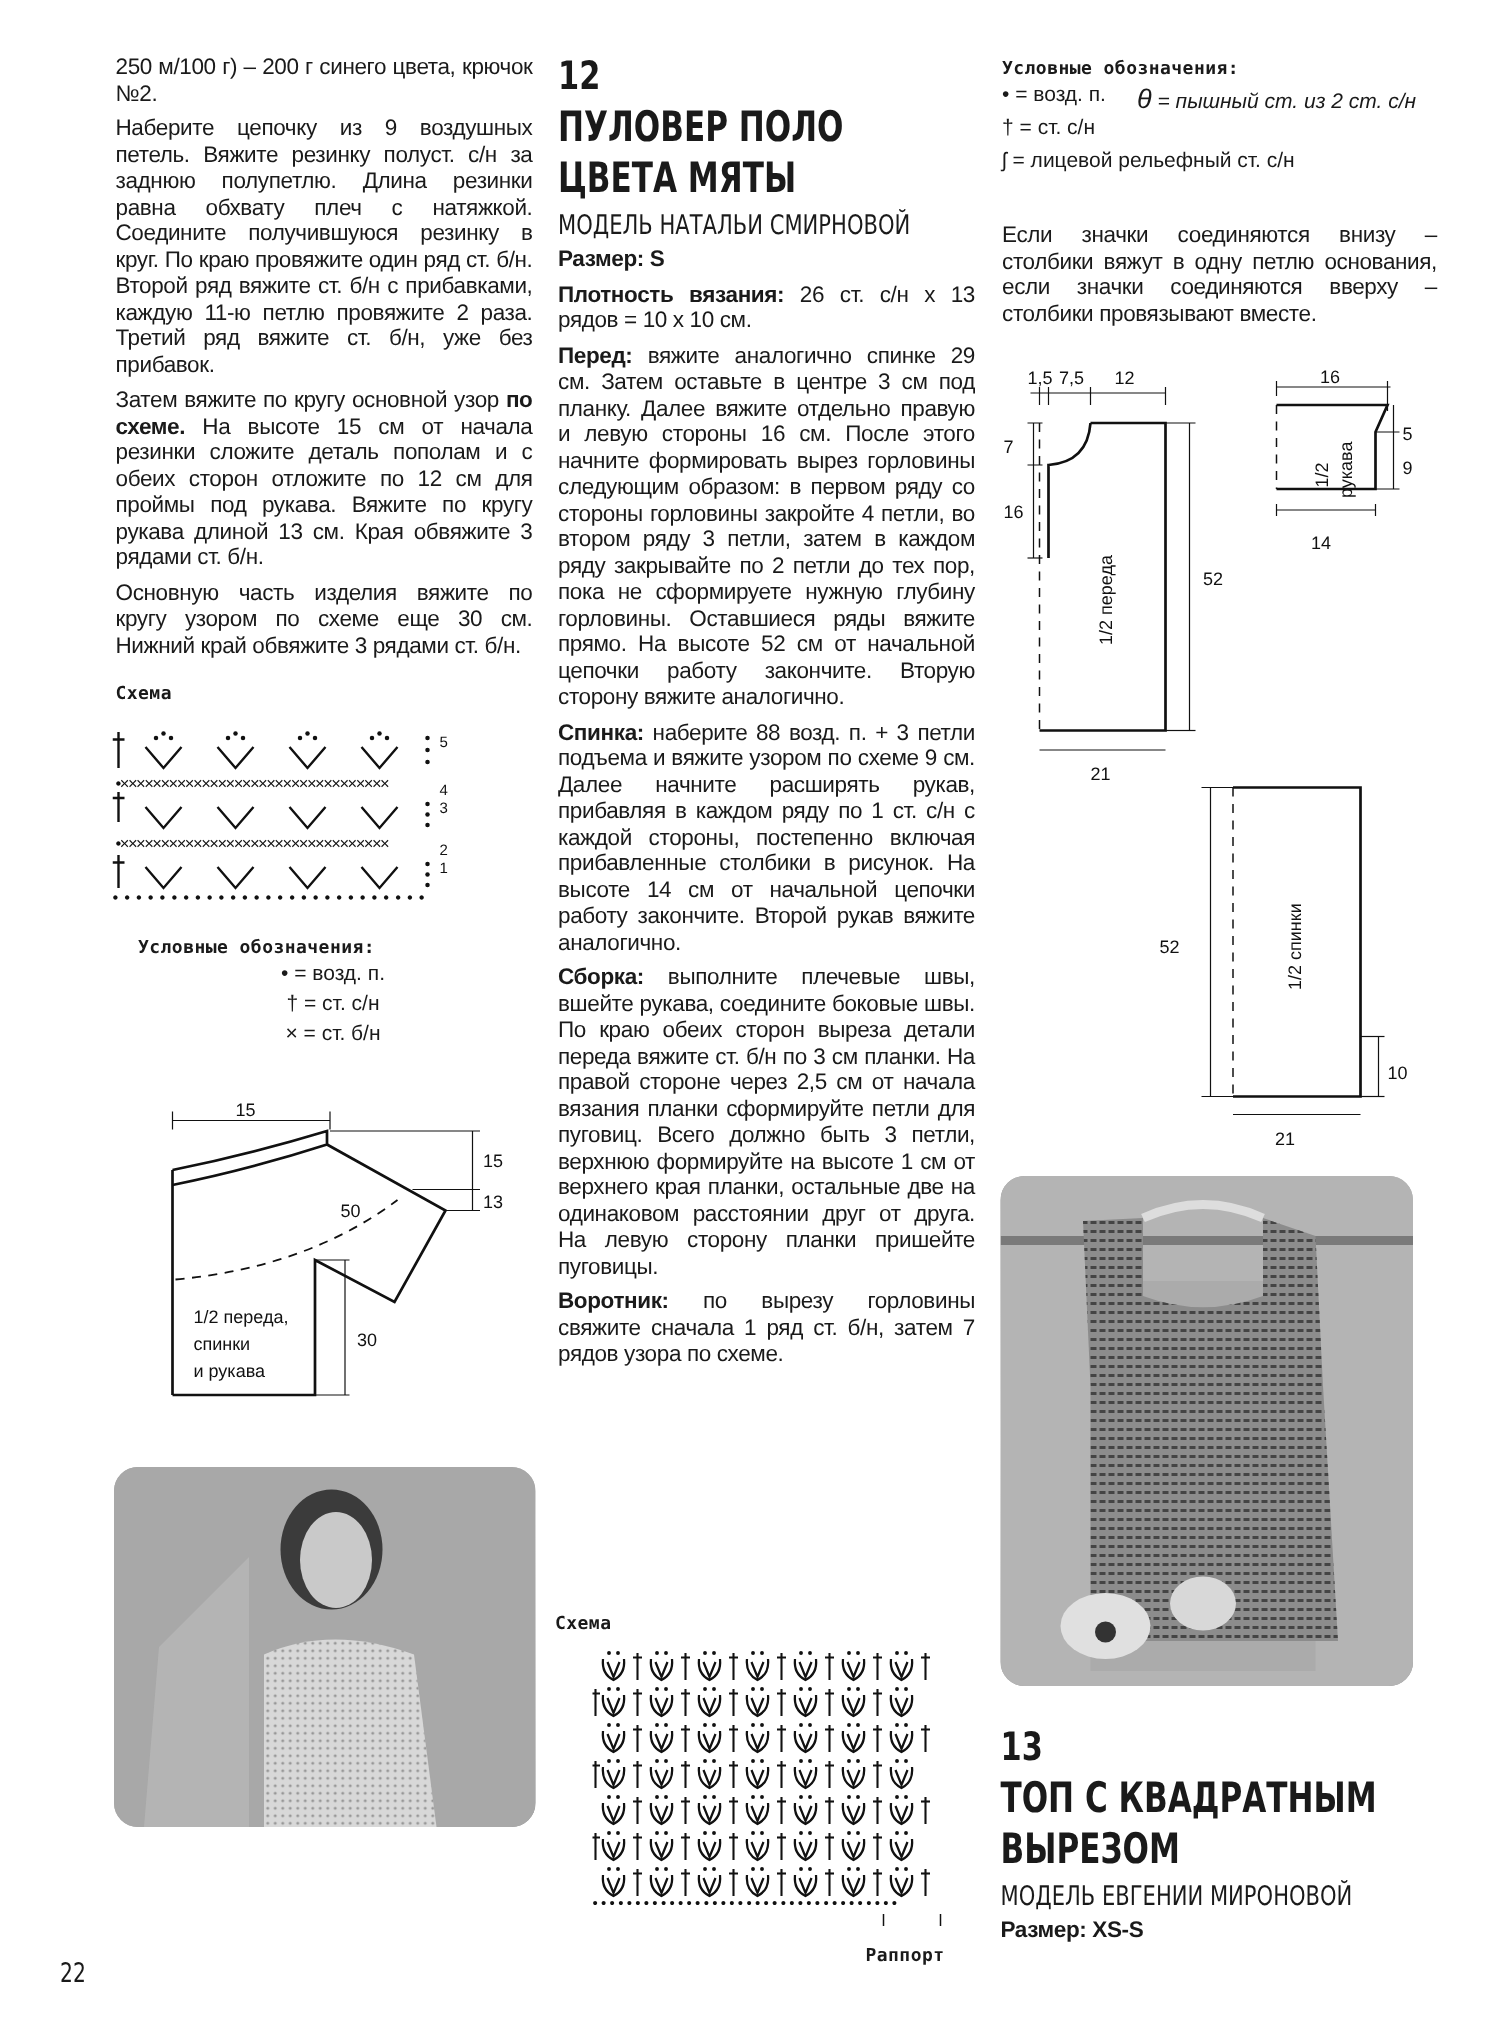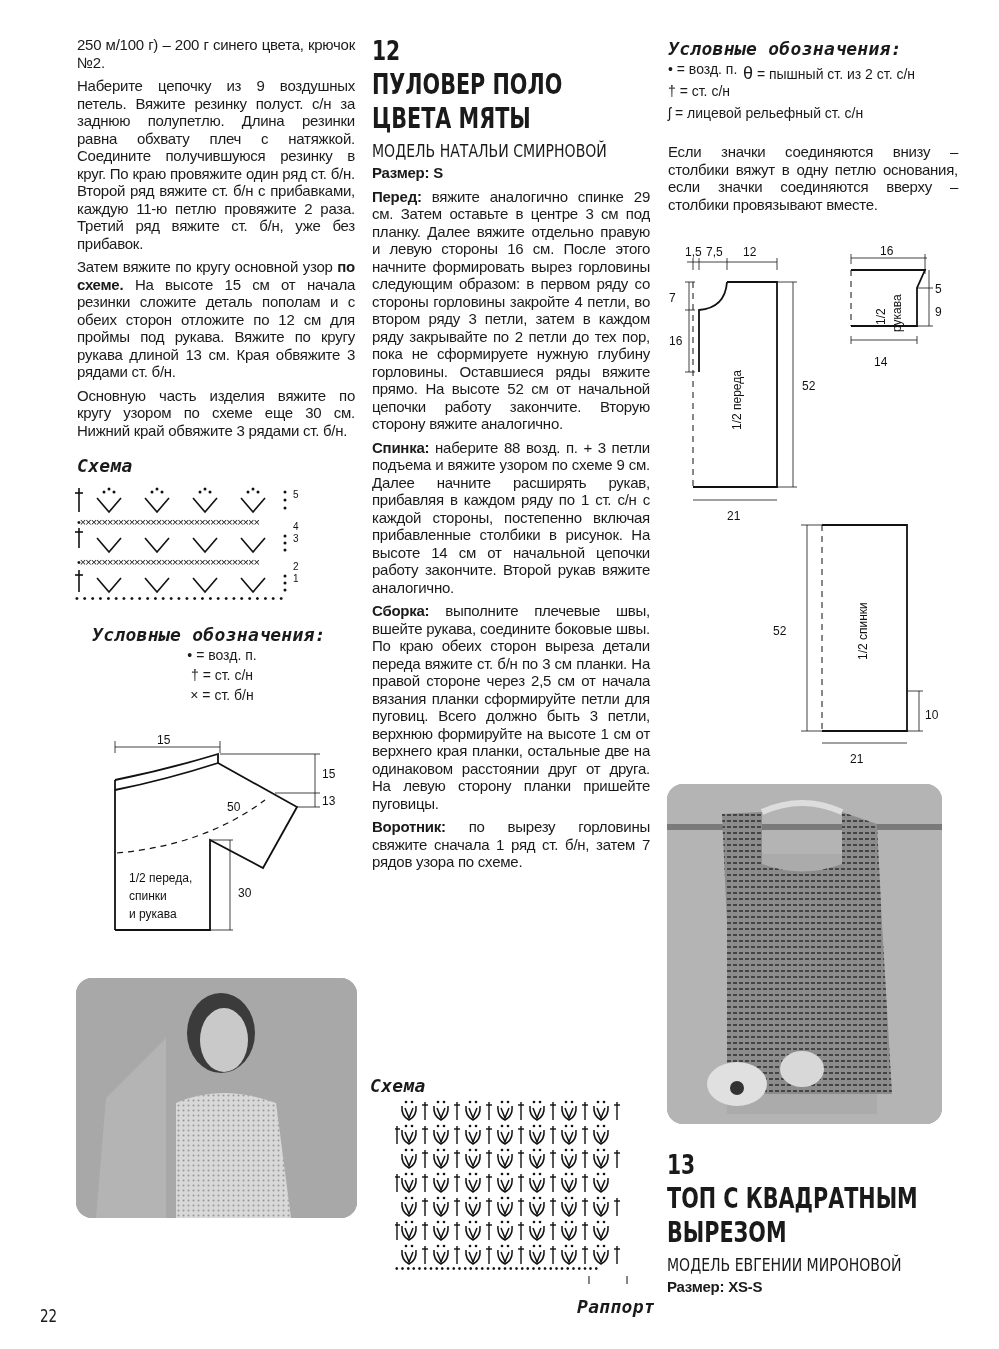--- a/index.html
+++ b/index.html
@@ -9,21 +9,21 @@
   }
   .col { position: absolute; }
   .p {
     font-family: "Liberation Sans Narrow", "Liberation Sans", sans-serif;
     font-size: 15px; line-height: 17.5px; margin: 0 0 6px 0;
     text-align: justify; letter-spacing: -0.25px;
   }
   .b { font-weight: bold; }
   .h-sm {
     font-family: "DejaVu Sans Mono", monospace; font-weight: bold;
-    font-size: 18px; letter-spacing: 0.3px; font-style: italic;
+    font-size: 12px; letter-spacing: 0.3px;
   }
   .legend-line { font-size: 14px; line-height: 20px; text-align: center; }
   .num {
     font-family: "DejaVu Sans", sans-serif; font-weight: bold;
     font-size: 26px; line-height: 30px; transform: scaleX(0.78); transform-origin: left;
   }
   .title {
     font-family: "DejaVu Sans", sans-serif; font-weight: bold;
     font-size: 28px; line-height: 34px; transform: scaleX(0.74); transform-origin: left;
     white-space: nowrap;
@@ -173,20 +173,21 @@
 </div>
 
 <div class="col" style="left:372px; top:36px; width:278px;">
   <div class="num">12</div>
   <div class="title" style="margin-top:2px;">
     <div>ПУЛОВЕР ПОЛО</div>
     <div>ЦВЕТА МЯТЫ</div>
   </div>
   <div class="author" style="margin-top:4px;">МОДЕЛЬ НАТАЛЬИ СМИРНОВОЙ</div>
   <p class="p" style="margin-top:2px;"><span class="b">Размер:</span> <span class="b">S</span></p>
+  <p class="p"><span class="b">Плотность вязания:</span><span> 26 ст. с/н х 13 рядов = 10 х 10 см.</span></p>
   <p class="p"><span class="b">Перед:</span><span> вяжите аналогично спинке 29 см. Затем оставьте в центре 3 см под планку. Далее вяжите отдельно правую и левую стороны 16 см. После этого начните формировать вырез горловины следующим образом: в первом ряду со стороны горловины закройте 4 петли, во втором ряду 3 петли, затем в каждом ряду закрывайте по 2 петли до тех пор, пока не сформируете нужную глубину горловины. Оставшиеся ряды вяжите прямо. На высоте 52 см от начальной цепочки работу закончите. Вторую сторону вяжите аналогично.</span></p>
   <p class="p"><span class="b">Спинка:</span><span> наберите 88 возд. п. + 3 петли подъема и вяжите узором по схеме 9 см. Далее начните расширять рукав, прибавляя в каждом ряду по 1 ст. с/н с каждой стороны, постепенно включая прибавленные столбики в рисунок. На высоте 14 см от начальной цепочки работу закончите. Второй рукав вяжите аналогично.</span></p>
   <p class="p"><span class="b">Сборка:</span><span> выполните плечевые швы, вшейте рукава, соедините боковые швы. По краю обеих сторон выреза детали переда вяжите ст. б/н по 3 см планки. На правой стороне через 2,5 см от начала вязания планки сформируйте петли для пуговиц. Всего должно быть 3 петли, верхнюю формируйте на высоте 1 см от верхнего края планки, остальные две на одинаковом расстоянии друг от друга. На левую сторону планки пришейте пуговицы.</span></p>
   <p class="p"><span class="b">Воротник:</span><span> по вырезу горловины свяжите сначала 1 ряд ст. б/н, затем 7 рядов узора по схеме.</span></p>
 </div>
 
 <div class="col h-sm" style="left:370px; top:1075px;">Схема</div>
 
 <svg style="position:absolute; left:395px; top:1098px;" width="245" height="190" viewBox="0 0 245 190">
   <defs>
@@ -319,25 +320,25 @@
     <line x1="194" y1="178" x2="194" y2="186" stroke="#111" stroke-width="1"></line>
     <line x1="232" y1="178" x2="232" y2="186" stroke="#111" stroke-width="1"></line>
   </g>
 </svg>
 <div class="col h-sm" style="left:577px; top:1296px;">Раппорт</div>
 
 <div class="col" style="left:668px; top:38px; width:290px;">
   <div class="h-sm">Условные обозначения:</div>
   <div style="position:relative; height:62px; font-size:13.5px;">
     <div class="legend-line" style="position:absolute; left:0; top:0;"><span>•</span> <span>= возд. п.</span></div>
-    <div class="legend-line" style="position:absolute; left:75px; top:4px;"><span style="font-size:18px;">θ</span> <span>= пышный ст. из 2 ст. с/н</span></div>
+    <div class="legend-line" style="position:absolute; left:90px; top:4px;font-style:italic;"><span style="font-size:18px;">θ</span> <span>= пышный ст. из 2 ст. с/н</span></div>
     <div class="legend-line" style="position:absolute; left:0; top:22px;"><span>†</span> <span>= ст. с/н</span></div>
     <div class="legend-line" style="position:absolute; left:0; top:44px;"><span>ʃ</span> <span>= лицевой рельефный ст. с/н</span></div>
   </div>
-  <p class="p" style="margin-top:22px;">Если значки соединяются внизу – столбики вяжут в одну петлю основания, если значки соединяются вверху – столбики провязывают вместе.</p>
+  <p class="p" style="margin-top:34px;">Если значки соединяются внизу – столбики вяжут в одну петлю основания, если значки соединяются вверху – столбики провязывают вместе.</p>
 </div>
 
 <svg style="position:absolute; left:665px; top:240px;" width="300" height="285" viewBox="0 0 300 285">
   <g stroke="#111" fill="none" stroke-width="1.8">
     <path d="M62 42 Q60 68 34 70 L34 132"></path>
     <path d="M62 42 L112 42 L112 247 L28 247"></path>
   </g>
   <line x1="28" y1="42" x2="28" y2="247" stroke="#111" stroke-width="1" stroke-dasharray="6,5"></line>
   <g stroke="#111" stroke-width="0.8">
     <line x1="22" y1="22" x2="112" y2="22"></line>

